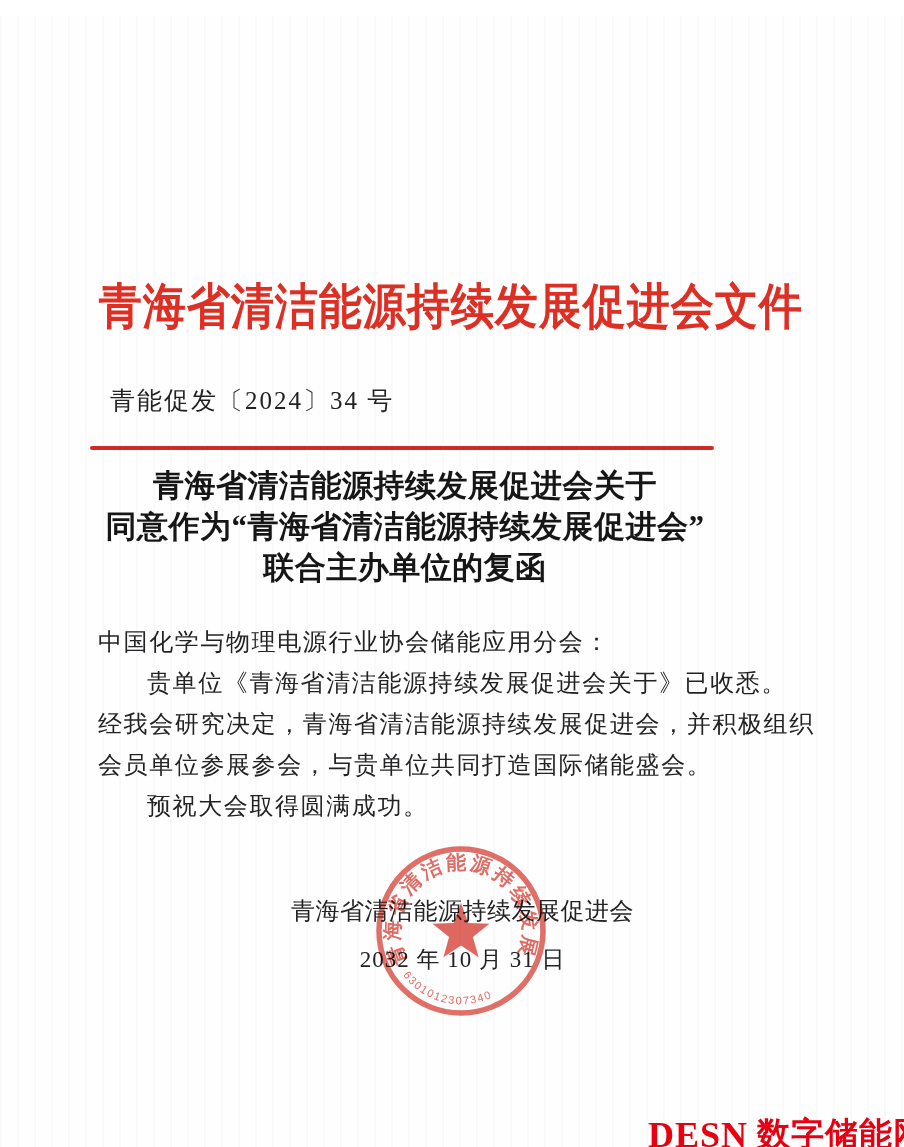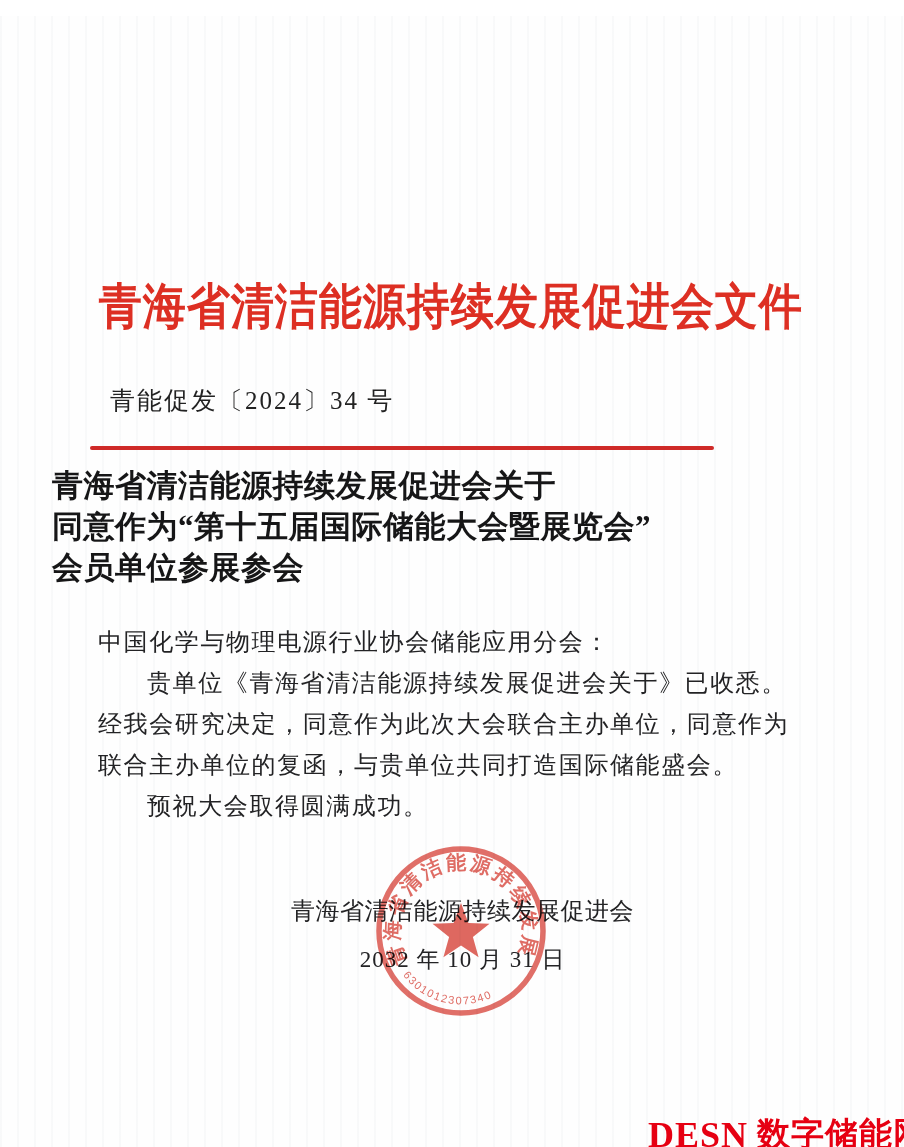--- a/index.html
+++ b/index.html
@@ -34,21 +34,21 @@
     white-space:nowrap;
   }
   
   .red-rule{
     position:absolute;top:430px;left:90px;width:624px;height:4px;
     background:#cf2a28;border-radius:2px;
   }
   
   .doc-title{
     position:absolute;top:449px;left:52px;width:706px;
-    text-align:left;
+    text-align:center;
     font-size:31px;font-weight:bold;line-height:41px;
     color:#161617;
     letter-spacing:0.5px;
   }
   
   .doc-body{
     position:absolute;top:606px;left:98px;width:716px;
     font-size:24px;line-height:41px;
     letter-spacing:1.6px;
     color:#232325;
@@ -92,29 +92,29 @@
 <div class="page">
 
   <div class="doc-header">青海省清洁能源持续发展促进会文件</div>
 
   <div class="doc-number">青能促发〔2024〕34 号</div>
 
   <div class="red-rule"></div>
 
   <div class="doc-title">
     <div>青海省清洁能源持续发展促进会关于</div>
-    <div>同意作为“第十五届国际储能大会暨展览会”</div>
-    <div>会员单位参展参会</div>
+    <div>同意作为“青海省清洁能源持续发展促进会”</div>
+    <div>联合主办单位的复函</div>
   </div>
 
   <div class="doc-body">
     <div class="line">中国化学与物理电源行业协会储能应用分会：</div>
     <div class="line indent">贵单位《青海省清洁能源持续发展促进会关于》已收悉。</div>
-    <div class="line">经我会研究决定，同意作为此次大会联合主办单位，同意作为</div>
-    <div class="line">联合主办单位的复函，与贵单位共同打造国际储能盛会。</div>
+    <div class="line">经我会研究决定，青海省清洁能源持续发展促进会，并积极组织</div>
+    <div class="line">会员单位参展参会，与贵单位共同打造国际储能盛会。</div>
     <div class="line indent">预祝大会取得圆满成功。</div>
   </div>
 
   <div class="sig-block">
     <div class="sig-name">青海省清洁能源持续发展促进会</div>
     <div class="sig-date">2032 年 10 月 31 日</div>
   </div>
 
   <svg class="seal" viewBox="0 0 220 220" xmlns="http://www.w3.org/2000/svg">
 

